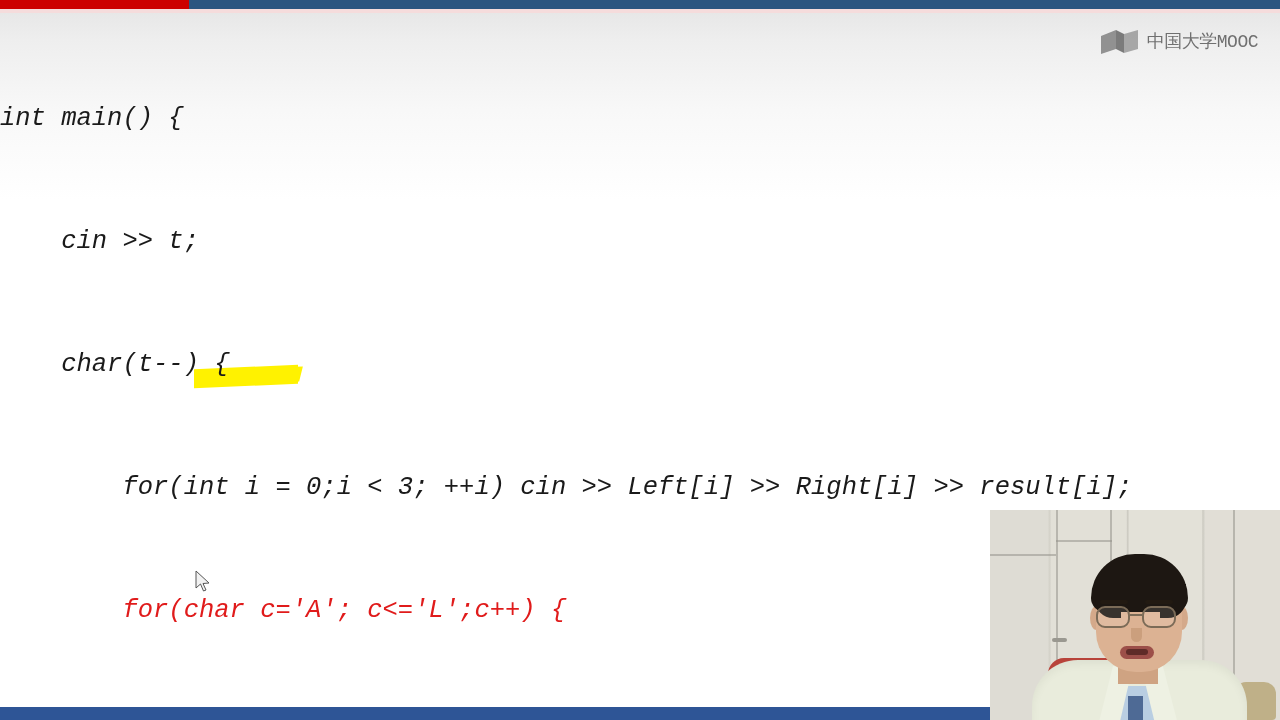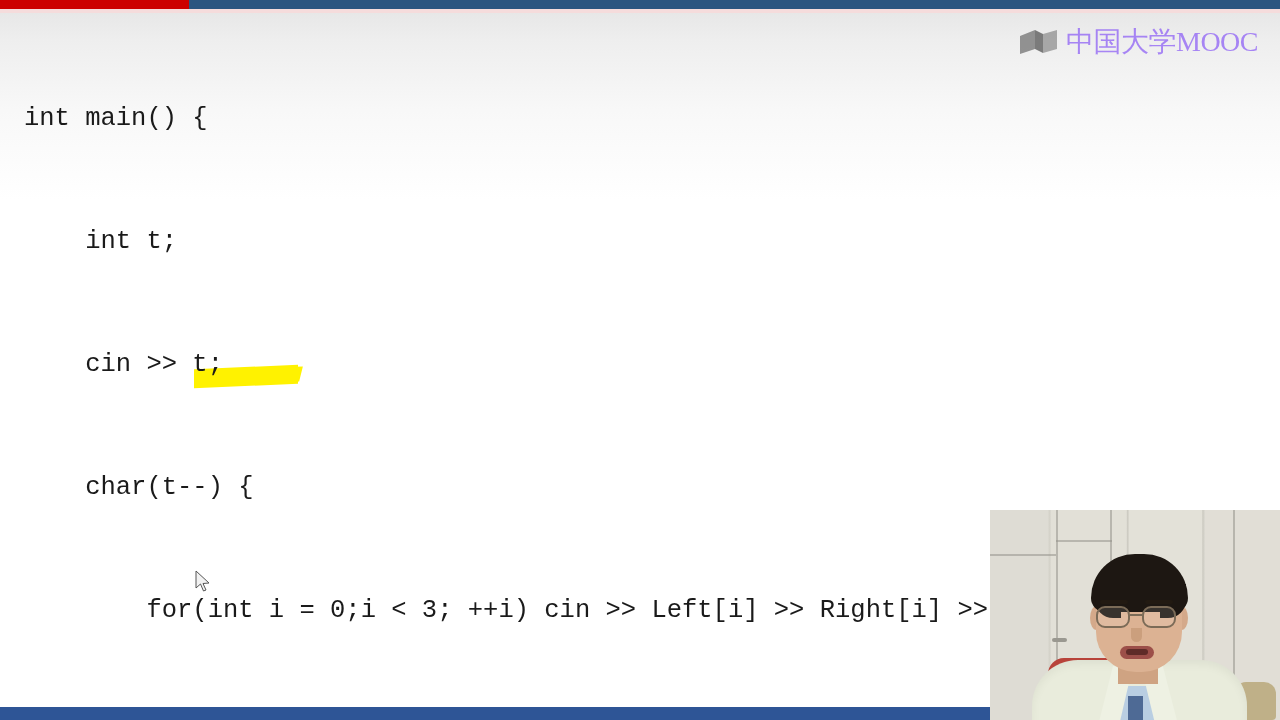--- a/index.html
+++ b/index.html
@@ -50,45 +50,45 @@
     right: 22px;
     top: 27px;
     display: flex;
     align-items: center;
     gap: 7px;
     z-index: 30;
     opacity: 0.72;
   }
   .logo-mark { width: 40px; height: 30px; display: block; }
   .logo-text {
-    font-family: Liberation Serif, serif;
-    font-size: 28px;
-    color: #8b5cf6;
+    font-family: Liberation Mono, monospace;
+    font-size: 18px;
+    color: #404040;
     letter-spacing: -0.5px;
     white-space: nowrap;
     line-height: 1;
   }
 
   
   .code {
     position: absolute;
     left: 0; top: 16px;
     width: 1280px;
     z-index: 20;
     font-family: "Liberation Mono", "DejaVu Sans Mono", monospace;
     font-size: 25.5px;
     line-height: 41px;
     color: #1a1a1a;
     white-space: pre;
     letter-spacing: 0px;
   }
   .code-line {
     height: 41px;
-    padding-left: 24px;
     position: relative;
+    font-style: italic;
   }
   .tok-red  { color: #e01b1b; }
 
   
   .marker {
     position: absolute;
     left: 194px;
     top: 367px;
     width: 104px;
     height: 19px;
@@ -317,21 +317,20 @@
     <polygon points="16,3 24,7 24,26 16,22" fill="#4f4f4f"></polygon>
     <polygon points="24,7 38,3 38,22 24,26" fill="#8c8c8c"></polygon>
   </svg>
   <span class="logo-text">中国大学MOOC</span>
 </div>
 
 <div class="marker"></div>
 
 <div class="code">
   <div class="code-line">int main() {</div>
-  <div class="code-line">    int t;</div>
   <div class="code-line">    cin &gt;&gt; t;</div>
   <div class="code-line">    char(t--) {</div>
   <div class="code-line">        for(int i = 0;i &lt; 3; ++i) cin &gt;&gt; Left[i] &gt;&gt; Right[i] &gt;&gt; result[i];</div>
   <div class="code-line"><span class="tok-red">        for(char c='A'; c&lt;='L';c++) {</span></div>
   
   
   
   
   
   

